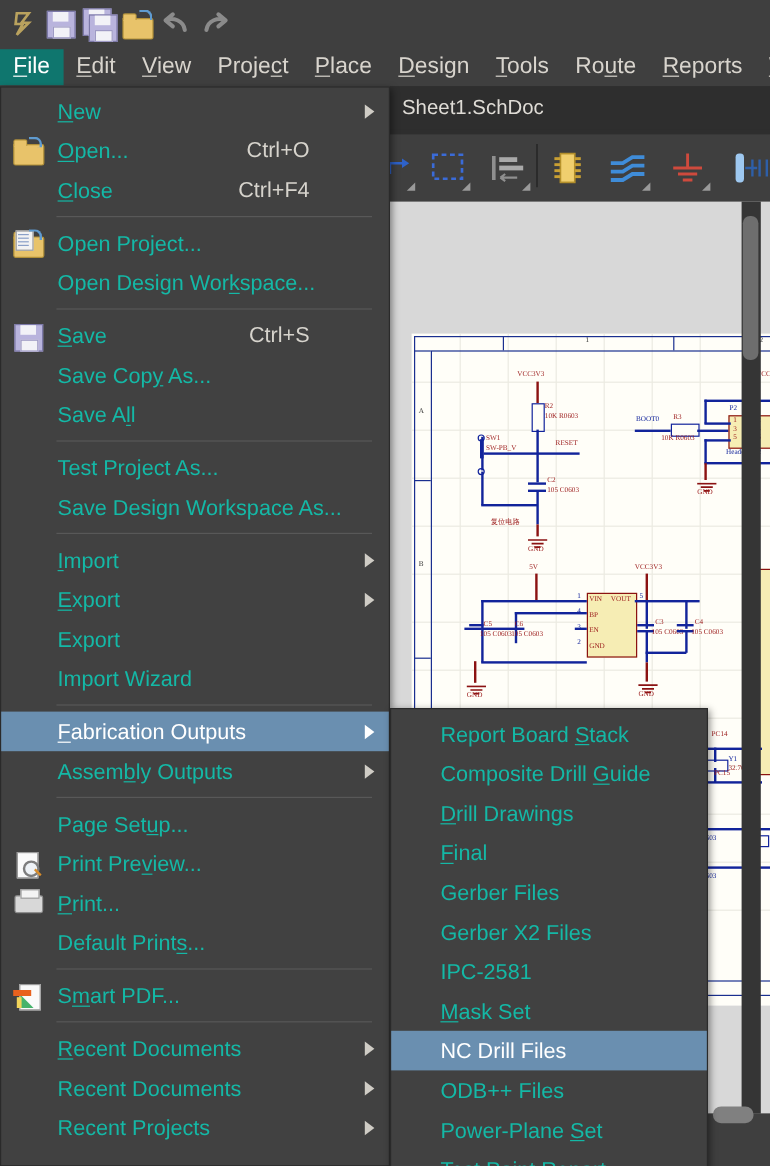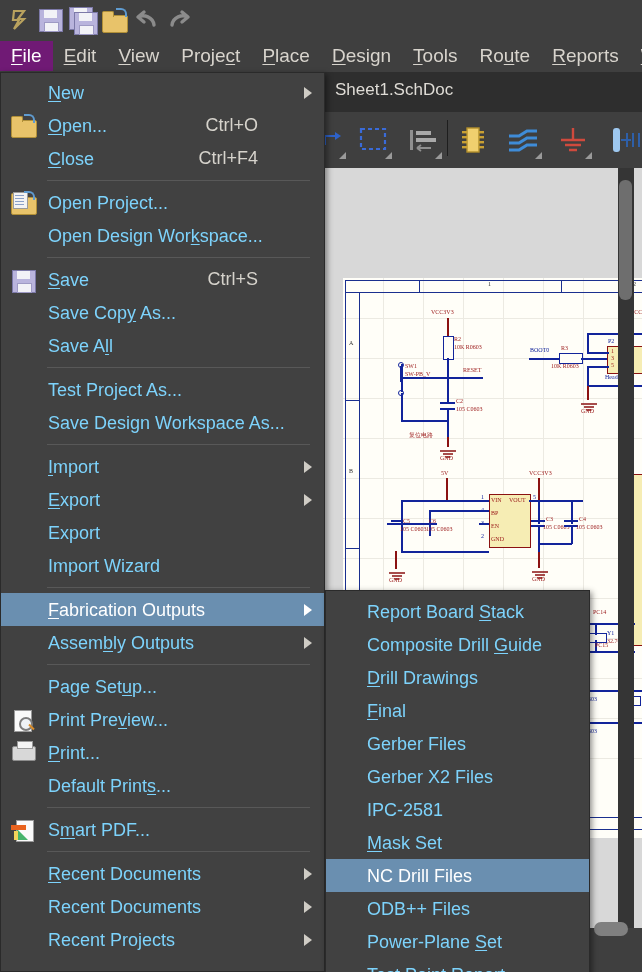--- a/index.html
+++ b/index.html
@@ -14,21 +14,21 @@
 
   
   #qat{position:absolute;left:0;top:0;width:642px;height:40px;background:#3f3f3f;
        display:flex;align-items:center;padding-left:4px;box-sizing:border-box;}
   .qicon{width:30px;height:30px;margin-right:2px;position:relative;display:inline-block;}
 
   
   #menubar{position:absolute;left:0;top:40px;width:642px;height:32px;background:#3f3f3f;
            display:flex;align-items:center;box-sizing:border-box;}
   .mb-item{font-size:19px;color:#d8d4cd;padding:4px 11px;white-space:nowrap;line-height:22px;}
-  .mb-item.active{background:#701a75;color:#ffffff;}
+  .mb-item.active{background:#0f766e;color:#ffffff;}
   .mb-item u{text-decoration:underline;text-underline-offset:2px;}
 
   
   #tabstrip{position:absolute;left:325px;top:72px;width:317px;height:52px;background:#2e2e2e;}
   #tabstrip .tabbox{position:absolute;left:0;top:0;height:36px;width:317px;background:#2e2e2e;
       display:flex;align-items:center;padding-left:10px;box-sizing:border-box;}
   #tabstrip .tabtitle{color:#dfdcd6;font-size:17px;}
   #tabstrip .tabline{position:absolute;left:0;bottom:0;width:317px;height:4px;background:#f0f0f0;}
 
   
@@ -57,21 +57,21 @@
   #hthumb{position:absolute;left:594px;top:922px;width:34px;height:14px;background:#808080;border-radius:7px;}
   #statusbar{position:absolute;left:0;top:928px;width:642px;height:44px;background:#3f3f3f;}
 
   
   .menu{position:absolute;background:#414141;border:1px solid #2a2a2a;
         box-shadow:2px 2px 6px rgba(0,0,0,.45);box-sizing:border-box;}
   #filemenu{left:0;top:72px;width:325px;height:900px;padding-top:3px;}
   #submenu{left:325px;top:590px;width:265px;height:396px;padding-top:4px;}
 
   .mrow{position:relative;height:33px;display:flex;align-items:center;box-sizing:border-box;}
-  .mrow .mtext{font-size:18px;color:#7dd3fc;padding-left:47px;white-space:nowrap;line-height:20px;}
+  .mrow .mtext{font-size:18px;color:#14b8a6;padding-left:47px;white-space:nowrap;line-height:20px;}
   #submenu .mrow .mtext{padding-left:41px;}
   .mrow .mtext u{text-decoration:underline;text-underline-offset:2px;}
   .mrow .maccel{position:absolute;right:66px;font-size:18px;color:#d6d3cc;white-space:nowrap;}
   .mrow.sel{background:#6a8fb0;}
   .mrow.sel .mtext{color:#ffffff;}
   .arrow{position:absolute;right:12px;width:0;height:0;
          border-top:6px solid transparent;border-bottom:6px solid transparent;border-left:8px solid #cfccc5;}
   .msep{height:1px;background:#585858;margin:5px 14px 5px 46px;}
   .micon{position:absolute;left:8px;top:4px;width:28px;height:26px;}
 

